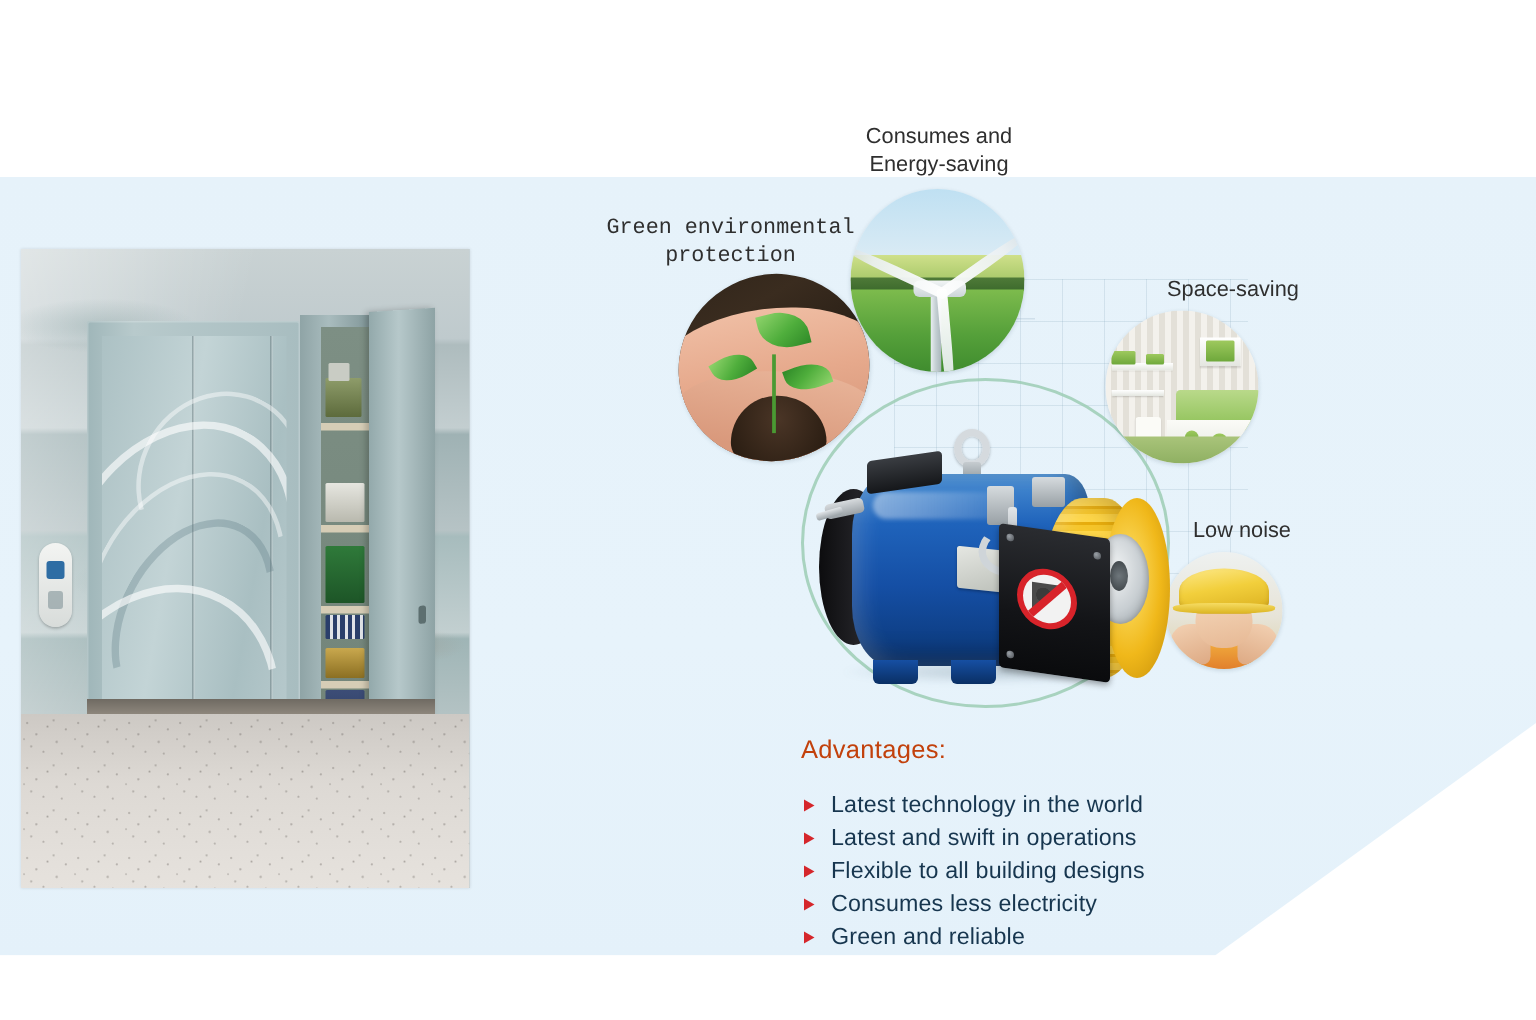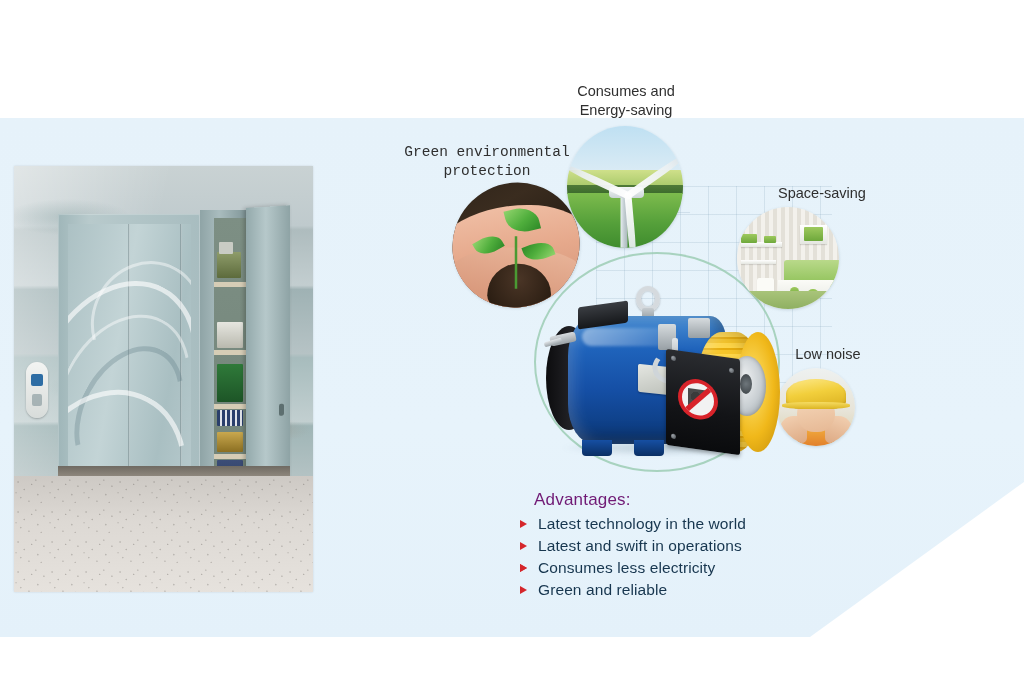--- a/index.html
+++ b/index.html
@@ -418,25 +418,25 @@
   }
   #label-green  { left: 404px; top: 143px; width: 166px; font-family: Liberation Mono, monospace; }
   #label-energy { left: 560px; top: 82px;  width: 132px; }
   #label-space  { left: 768px; top: 184px; width: 108px; }
   #label-noise  { left: 780px; top: 345px; width: 96px;  }
 
   
   #advantages { position: absolute; left: 518px; top: 490px; width: 300px; }
   #adv-title {
     font-size: 17px; font-weight: 400;
-    color: #701a75;
+    color: #c2410c;
     margin: 0 0 3px 16px;
     letter-spacing: .2px;
   }
-  ul.adv-list { list-style: none; margin: 0; padding: 0; }
+  ul.adv-list { list-style: none; margin: 16px; padding: 0; }
   ul.adv-list li {
     position: relative;
     padding-left: 20px;
     font-size: 15.5px;
     line-height: 22px;
     color: #17364f;
     letter-spacing: .1px;
   }
   ul.adv-list li .bullet {
     position: absolute; left: 2px; top: 7px;
@@ -604,20 +604,21 @@
       <li>
         <span class="bullet"></span>
         <span>Latest technology in the world</span>
       </li>
       <li>
         <span class="bullet"></span>
         <span>Latest and swift in operations</span>
       </li>
       <li>
         <span class="bullet"></span>
+        <span>Flexible to all building designs</span>
       </li>
       <li>
         <span class="bullet"></span>
         <span>Consumes less electricity</span>
       </li>
       <li>
         <span class="bullet"></span>
         <span>Green and reliable</span>
       </li>
     </ul>

